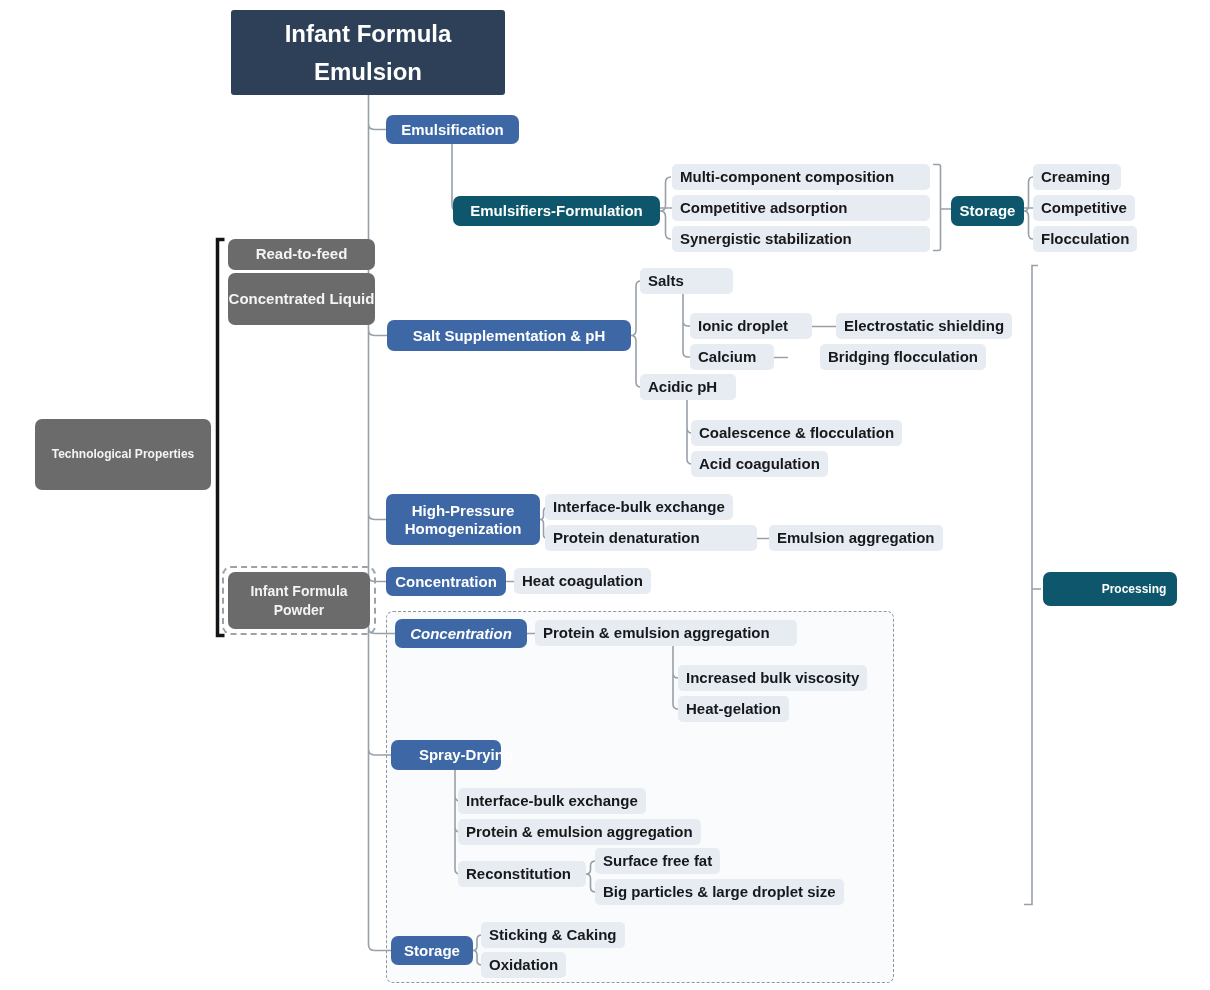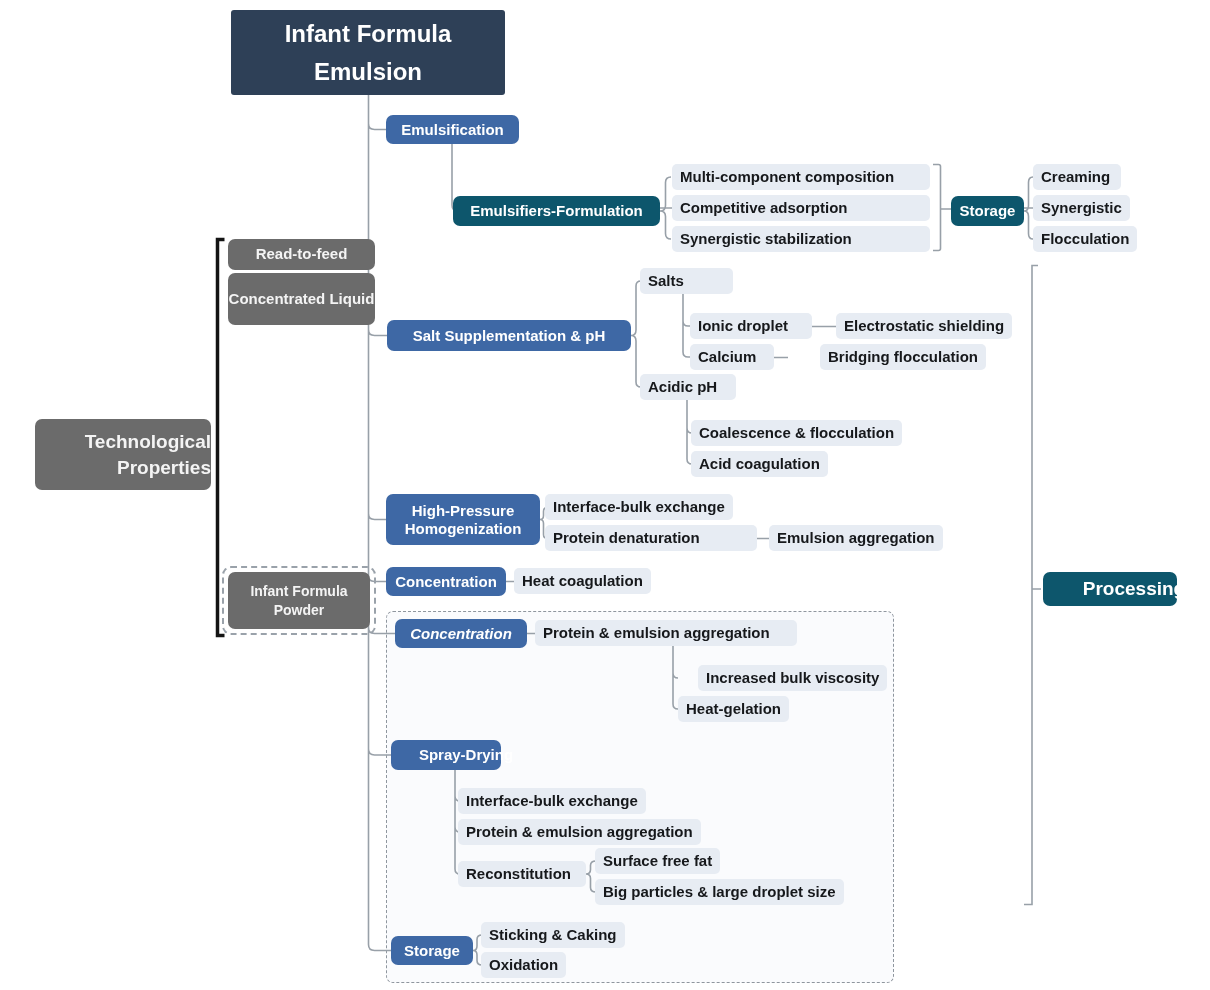--- a/index.html
+++ b/index.html
@@ -20,21 +20,21 @@
   .teal{background:#0d566c;color:#ffffff;border-radius:7px;font-size:15px;}
   .gray{
     background:#6b6b6b;color:#f4f4f4;border-radius:7px;font-size:15px;
     text-align:right;white-space:normal;line-height:1.35;
   }
   .leaf{
     background:#e7ecf3;color:#16181b;border-radius:5px;font-size:15px;
     padding:0 8px;height:26px;justify-content:flex-start;
   }
   .wrap2{white-space:normal;text-align:center;}
-  .big{font-size:19px;text-align:right;}
+  .big{font-size:12px;}
   .dashed-wrap{
     position:absolute;box-sizing:border-box;border:2px dashed #9aa2aa;
     border-radius:9px;padding:4px;
   }
   .dashed-wrap .gray{position:relative;width:100%;height:100%;}
   #powder-region{
     position:absolute;box-sizing:border-box;border:1.5px dashed #8f969e;
     border-radius:7px;background:#fafbfd;
   }
   svg.lines{position:absolute;left:0;top:0;pointer-events:none;}
@@ -113,21 +113,21 @@
     <div class="node gray wrap2" style="font-size:14px;">Infant Formula Powder</div>
   </div>
 
   <div class="node blue" style="left:386px;top:115px;width:133px;height:29px;">Emulsification</div>
   <div class="node teal" style="left:453px;top:196px;width:207px;height:30px;">Emulsifiers-Formulation</div>
   <div class="node leaf" style="left:672px;top:164px;width:258px;">Multi-component composition</div>
   <div class="node leaf" style="left:672px;top:195px;width:258px;">Competitive adsorption</div>
   <div class="node leaf" style="left:672px;top:226px;width:258px;">Synergistic stabilization</div>
   <div class="node teal" style="left:951px;top:196px;width:73px;height:30px;">Storage</div>
   <div class="node leaf" style="left:1033px;top:164px;min-width:88px;">Creaming</div>
-  <div class="node leaf" style="left:1033px;top:195px;min-width:88px;">Synergistic</div>
+  <div class="node leaf" style="left:1033px;top:195px;min-width:88px;">Competitive</div>
   <div class="node leaf" style="left:1033px;top:226px;min-width:88px;">Flocculation</div>
 
   <div class="node blue" style="left:387px;top:320px;width:244px;height:31px;">Salt Supplementation &amp; pH</div>
   <div class="node leaf" style="left:640px;top:268px;min-width:93px;text-align:right;">Salts</div>
   <div class="node leaf" style="left:690px;top:313px;min-width:122px;">Ionic droplet</div>
   <div class="node leaf" style="left:836px;top:313px;">Electrostatic shielding</div>
   <div class="node leaf" style="left:690px;top:344px;min-width:84px;">Calcium</div>
   <div class="node leaf" style="left:788px;top:344px;margin-left:32px;">Bridging flocculation</div>
   <div class="node leaf" style="left:640px;top:374px;min-width:96px;">Acidic pH</div>
   <div class="node leaf" style="left:691px;top:420px;">Coalescence &amp; flocculation</div>
@@ -136,21 +136,21 @@
   <div class="node blue wrap2" style="left:386px;top:494px;width:154px;height:51px;">High-Pressure Homogenization</div>
   <div class="node leaf" style="left:545px;top:494px;">Interface-bulk exchange</div>
   <div class="node leaf" style="left:545px;top:525px;min-width:212px;">Protein denaturation</div>
   <div class="node leaf" style="left:769px;top:525px;">Emulsion aggregation</div>
 
   <div class="node blue" style="left:386px;top:567px;width:120px;height:29px;">Concentration</div>
   <div class="node leaf" style="left:514px;top:568px;">Heat coagulation</div>
 
   <div class="node blue" style="left:395px;top:619px;width:132px;height:29px;font-style:italic;">Concentration</div>
   <div class="node leaf" style="left:535px;top:620px;min-width:262px;">Protein &amp; emulsion aggregation</div>
-  <div class="node leaf" style="left:678px;top:665px;margin-left:20px;">Increased bulk viscosity</div>
+  <div class="node leaf" style="left:678px;top:665px;">Increased bulk viscosity</div>
   <div class="node leaf" style="left:678px;top:696px;">Heat-gelation</div>
 
   <div class="node blue" style="left:391px;top:740px;width:110px;height:30px;padding-left:40px;">Spray-Drying</div>
   <div class="node leaf" style="left:458px;top:788px;">Interface-bulk exchange</div>
   <div class="node leaf" style="left:458px;top:819px;">Protein &amp; emulsion aggregation</div>
   <div class="node leaf" style="left:458px;top:861px;min-width:128px;">Reconstitution</div>
   <div class="node leaf" style="left:595px;top:848px;">Surface free fat</div>
   <div class="node leaf" style="left:595px;top:879px;">Big particles &amp; large droplet size</div>
 
   <div class="node blue" style="left:391px;top:936px;width:82px;height:29px;">Storage</div>

